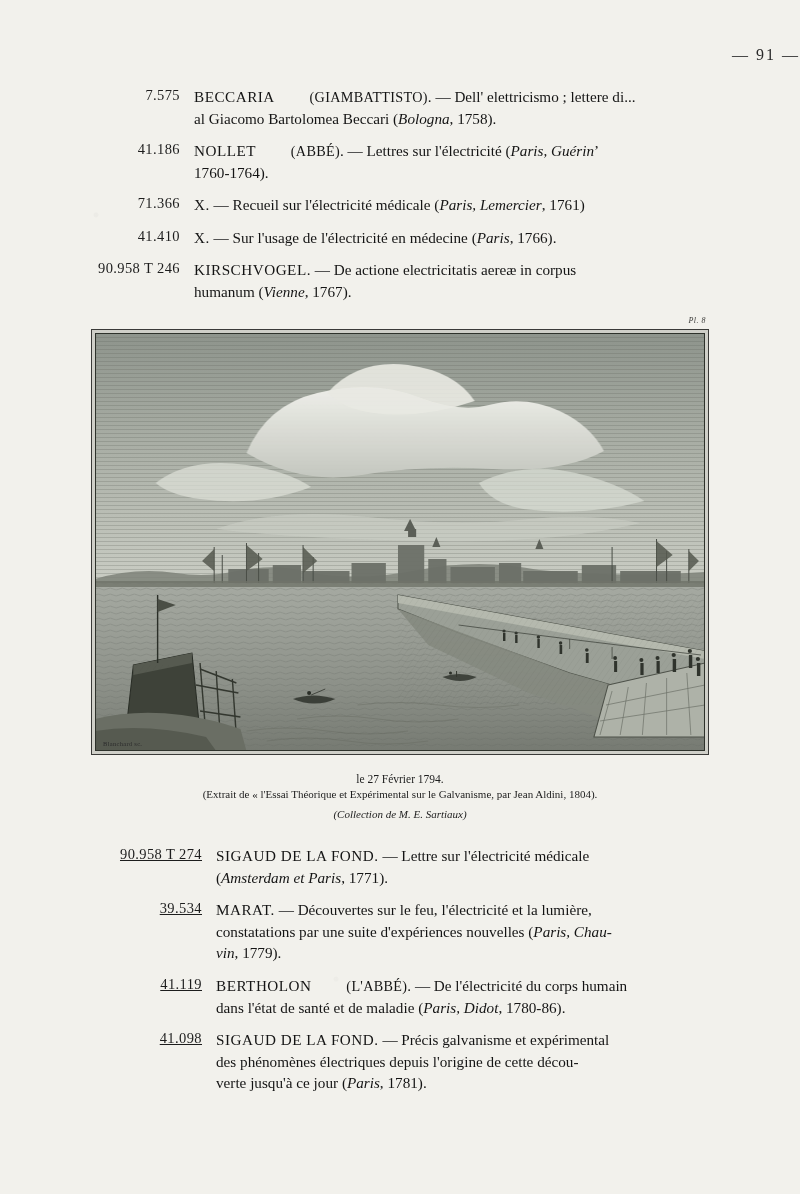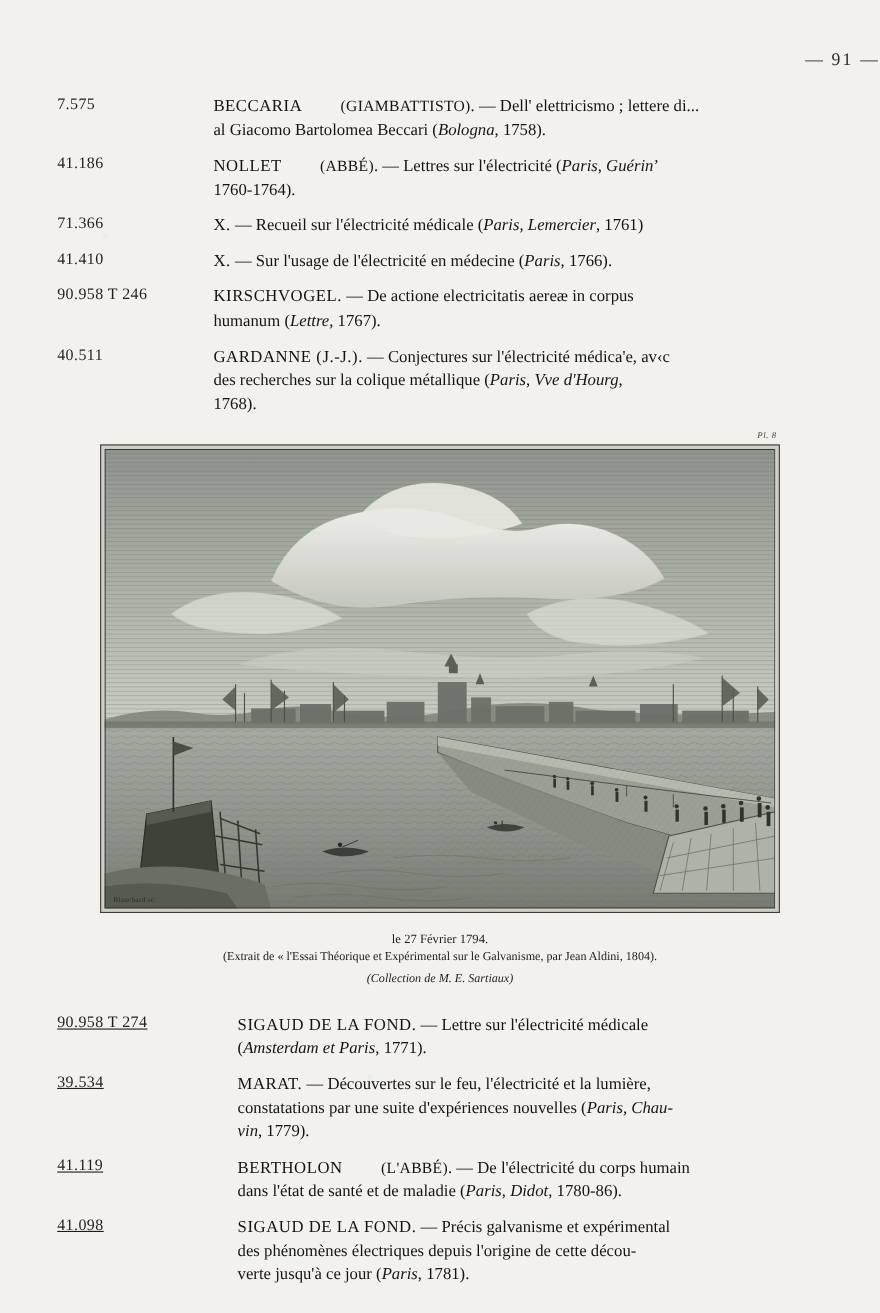--- a/index.html
+++ b/index.html
@@ -40,20 +40,21 @@
   .entry {
     display: flex;
     align-items: flex-start;
     margin-bottom: 11px;
   }
   .entry .callnum {
     width: 128px;
     flex: 0 0 128px;
     font-size: 14.5px;
     letter-spacing: 0.4px;
+    text-align: right;
     padding-right: 14px;
     padding-top: 1px;
     white-space: nowrap;
     color: #1d1d1d;
   }
   .entry .etext {
     flex: 1;
     font-size: 15.2px;
     line-height: 1.42;
     text-align: justify;
@@ -168,32 +169,24 @@
       <div class="callnum">41.410</div>
       <div class="etext">
         <span class="author">X.</span><span> — Sur l'usage de l'électricité en médecine (</span><em>Paris</em><span>, 1766).</span>
       </div>
     </div>
 
     <div class="entry">
       <div class="callnum">90.958 T 246</div>
       <div class="etext">
         <span class="author">KIRSCHVOGEL.</span><span> — De actione electricitatis aereæ in corpus</span><br>
-        <span>humanum (</span><em>Lettre</em><span>, 1767).</span>
-      </div>
-    </div>
-
-    <div class="entry">
-      <div class="callnum">40.511</div>
-      <div class="etext">
-        <span class="author">GARDANNE (J.-J.).</span><span> — Conjectures sur l'électricité médica'e, av‹c</span><br>
-        <span>des recherches sur la colique métallique (</span><em>Paris, Vve d'Hourg</em><span>,</span><br>
-        <span>1768).</span>
-      </div>
-    </div>
+        <span>humanum (</span><em>Vienne</em><span>, 1767).</span>
+      </div>
+    </div>
+
 
   </div>
 
   <div class="plate-wrap">
     <div class="plate-frame">
       <div class="plate-label">Pl. 8</div>
       <div class="plate-inner">
         <svg class="plate-svg" viewBox="0 0 604 418" preserveAspectRatio="none">
           <defs>
             <linearGradient id="skyG" x1="0" y1="0" x2="0" y2="1">

